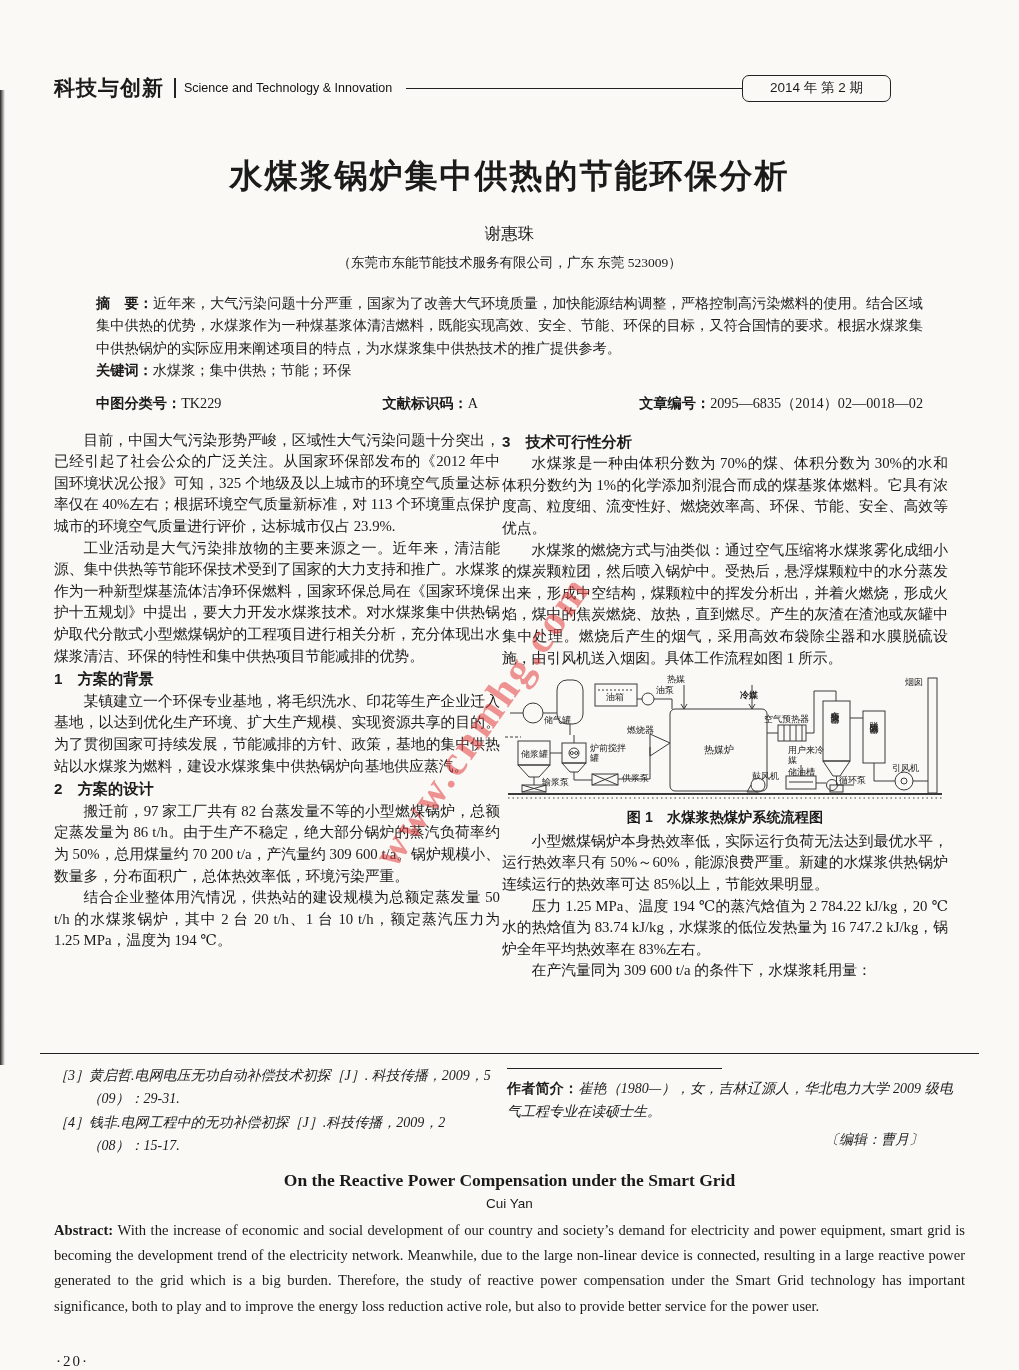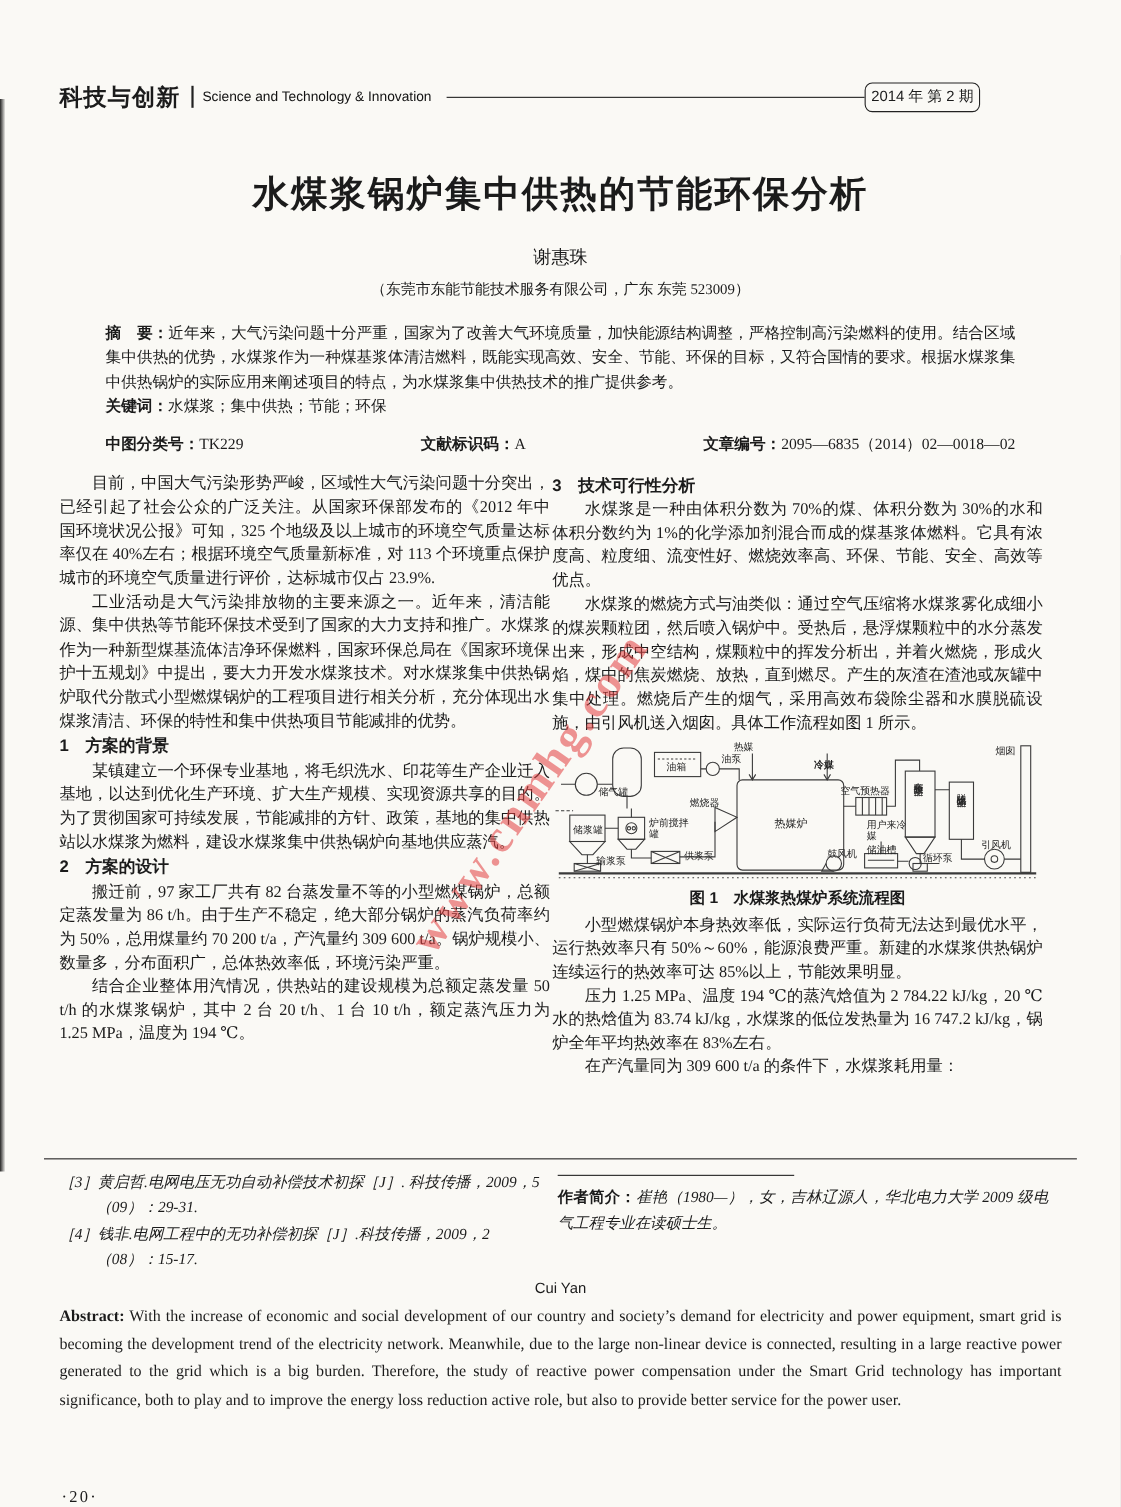--- a/index.html
+++ b/index.html
@@ -16,21 +16,21 @@
     font-size:42px;font-weight:bold;letter-spacing:3px;
     color:rgba(225,62,62,.55);
     transform:rotate(-55deg);transform-origin:0 50%;white-space:nowrap;
   }
   
   .pg-header{display:flex;align-items:center;margin:74px 128px 0 54px;}
   .jr-cn{font-family:"Liberation Sans","DejaVu Sans",sans-serif;font-weight:bold;font-size:21px;letter-spacing:1px;}
   .jr-divider{width:2px;height:20px;background:#222;margin:0 8px 0 10px;}
   .jr-en{font-family:"Liberation Sans","DejaVu Sans",sans-serif;font-size:12.5px;color:#111;}
   .hdr-line{flex:1;height:0;border-top:1.6px solid #222;margin:0 0 0 14px;}
-  .issue-box{border:1.6px solid #222;border-radius:7px;padding:3px 5px 4px;
+  .issue-box{border:1.6px solid #222;border-radius:7px;padding:3px 27px 4px;
     font-size:13.5px;white-space:nowrap;font-family:"Liberation Sans","DejaVu Sans",sans-serif;}
   
   .art-title{margin-top:52px;text-align:center;font-family:"Liberation Sans","DejaVu Sans",sans-serif;
     font-weight:bold;font-size:33px;letter-spacing:2px;}
   .art-author{margin-top:24px;text-align:center;font-size:16.5px;}
   .art-affil{margin-top:9px;text-align:center;font-size:13.5px;}
   
   .abstract-block{margin:20px 96px 0 96px;font-size:14.2px;line-height:22.4px;text-align:justify;}
   .blabel{font-family:"Liberation Sans","DejaVu Sans",sans-serif;font-weight:bold;}
   .meta-row{display:flex;justify-content:space-between;margin:12px 96px 0 96px;
@@ -231,21 +231,23 @@
 
   <div class="footer-rule"></div>
   <div class="footer-row">
     <div class="refs">
       <p class="ref-p">［3］黄启哲.电网电压无功自动补偿技术初探［J］. 科技传播，2009，5（09）：29-31.</p>
       <p class="ref-p">［4］钱非.电网工程中的无功补偿初探［J］.科技传播，2009，2（08）：15-17.</p>
     </div>
     <div class="bio-block">
       <div class="bio-rule"></div>
       <p class="bio-p"><span class="blabel">作者简介：</span><span>崔艳（1980—），女，吉林辽源人，华北电力大学 2009 级电气工程专业在读硕士生。</span></p>
-    </div>
-  </div>
-
+      <div class="editor-line">〔编辑：曹月〕</div>
+    </div>
+  </div>
+
+  <div class="en-title">On the Reactive Power Compensation under the Smart Grid</div>
   <div class="en-author">Cui Yan</div>
   <div class="en-abs"><span class="blabel">Abstract:</span>
     <span>With the increase of economic and social development of our country and society’s demand for electricity and power equipment, smart grid is becoming the development trend of the electricity network. Meanwhile, due to the large non-linear device is connected, resulting in a large reactive power generated to the grid which is a big burden. Therefore, the study of reactive power compensation under the Smart Grid technology has important significance, both to play and to improve the energy loss reduction active role, but also to provide better service for the power user.</span></div>
 
   <div class="page-num">·20·</div>
 </div>
 
 </body></html>

